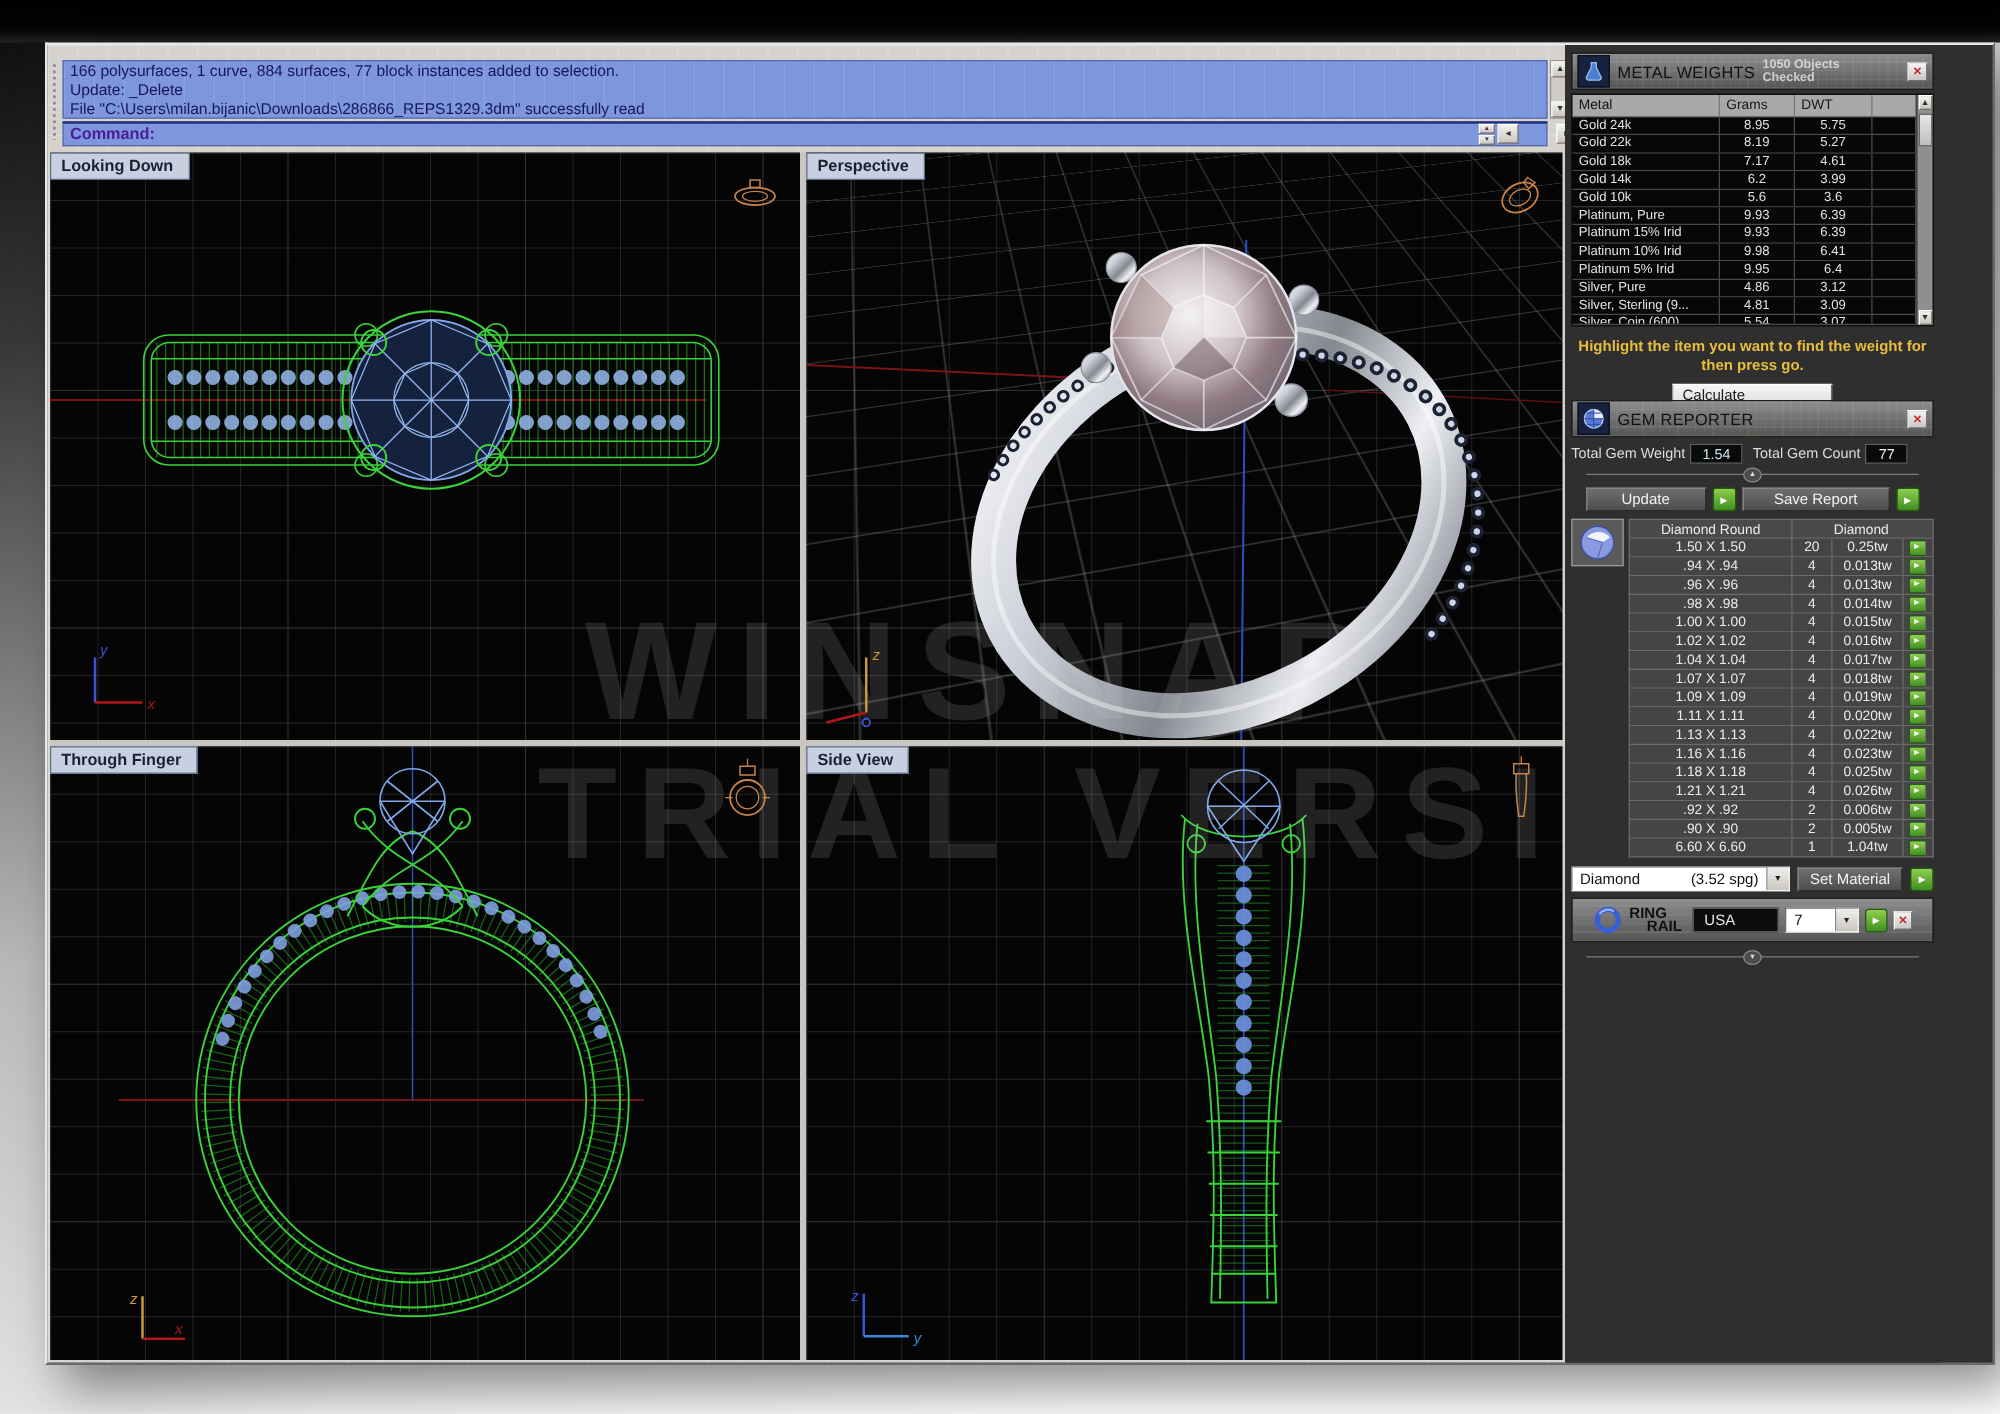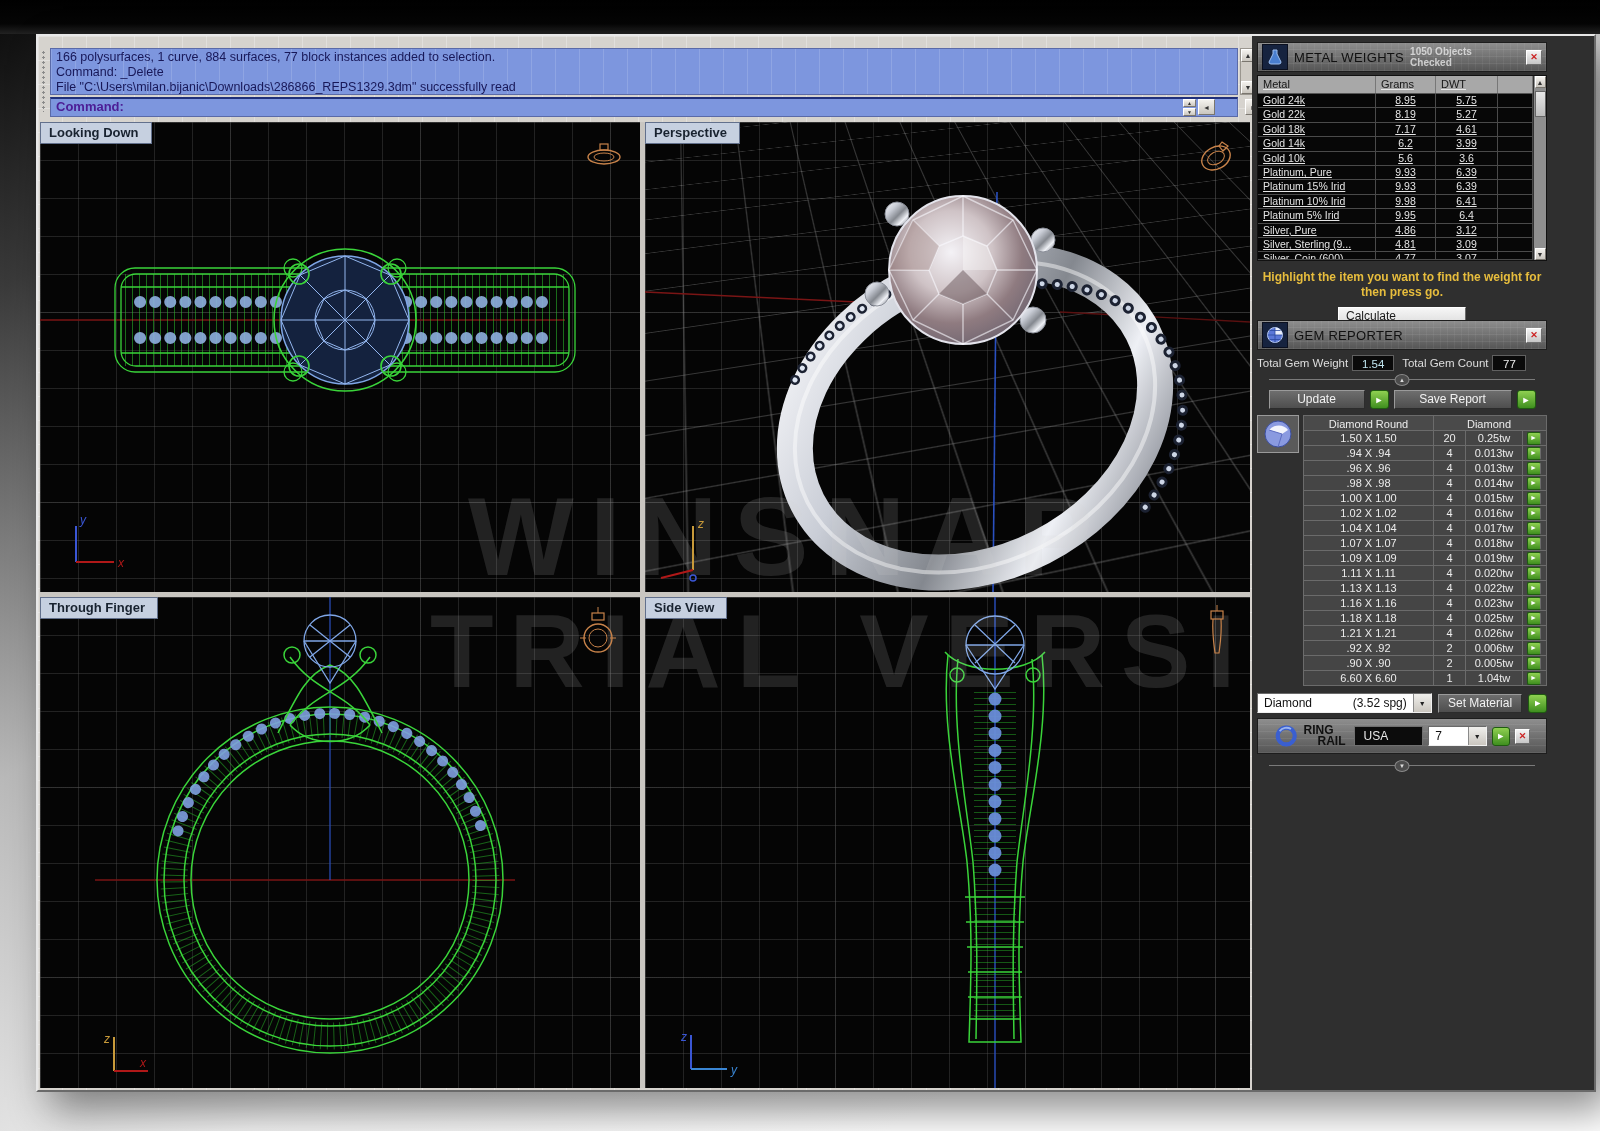--- a/index.html
+++ b/index.html
@@ -71,21 +71,21 @@
       linear-gradient(#8e8e8e,#555);
     border:1px solid #1d1d1d;box-sizing:border-box;}
   .p-title{font-size:13px;font-weight:normal;color:#101010;letter-spacing:.3px;}
   .p-status{font-size:10px;font-weight:bold;color:rgba(235,235,235,.78);line-height:11px;width:96px;}
   .icon-box{width:24px;height:24px;background:#16233f;border:1px solid #0a0f1e;display:flex;align-items:center;justify-content:center;}
   .x-btn{margin-left:auto;width:16px;height:15px;background:linear-gradient(#f4f4f4,#c6c6c6);
     border:1px solid;border-color:#fff #6f6f6f #6f6f6f #fff;color:#c22;font-size:9px;font-weight:bold;
     display:flex;align-items:center;justify-content:center;box-sizing:border-box;}
   
   .mw-table{position:relative;margin-top:3px;margin-right:0;border:1px solid #111;background:#050505;}
-  .mw-inner{margin-right:13px;text-decoration:underline;}
+  .mw-inner{margin-right:13px;}
   .mw-hrow{display:grid;grid-template-columns:118px 60px 62px 1fr;background:#a8a8a8;color:#161616;
     font-size:11px;height:17px;line-height:17px;border-bottom:1px solid #555;}
   .mw-hrow div{border-right:1px solid #777;padding-left:5px;box-sizing:border-box;}
   .mw-row{display:grid;grid-template-columns:118px 60px 62px 1fr;height:13.4px;line-height:13px;
     font-size:10.5px;color:#e3e3e3;background:#070707;border-bottom:1px solid #4a4a4a;}
   .mw-row div{border-right:1px solid #4a4a4a;padding-left:5px;box-sizing:border-box;overflow:hidden;white-space:nowrap;}
   .mw-row div.num{text-align:center;padding-left:0;}
   .mw-clip{height:7px;overflow:hidden;}
   .mw-scroll{position:absolute;right:0;top:0;bottom:0;width:13px;background:#8f8f8f;border-left:1px solid #333;
     display:flex;flex-direction:column;align-items:center;justify-content:space-between;box-sizing:border-box;}
@@ -141,21 +141,21 @@
 
 <div class="shade-top"></div>
 
 <div class="window">
 
   <div class="main">
     <div class="grip-v"></div>
 
     <div class="cmd-history">
       <div>166 polysurfaces, 1 curve, 884 surfaces, 77 block instances added to selection.</div>
-      <div>Command: _Delete</div>
+      <div>Update: _Delete</div>
       <div>File "C:\Users\milan.bijanic\Downloads\286866_REPS1329.3dm" successfully read</div>
     </div>
     <div class="cmd-vscroll">
       <div class="sb-btn">▲</div>
       <div class="sb-btn">▼</div>
     </div>
     <div class="cmd-prompt">
       <span>Command:</span>
     </div>
     <div class="cmd-hscroll">
@@ -453,21 +453,21 @@
                 <div></div>
               </div>
               <div class="mw-row">
                 <div>Silver, Sterling (9...</div>
                 <div class="num">4.81</div>
                 <div class="num">3.09</div>
                 <div></div>
               </div>
               <div class="mw-row mw-clip">
                 <div>Silver, Coin (600)</div>
-                <div class="num">4.77</div>
+                <div class="num">5.54</div>
                 <div class="num">3.07</div>
                 <div></div>
               </div>
             </div>
         </div>
         <div class="mw-scroll">
           <div class="sb-btn" style="width:11px;height:12px;">▲</div>
           <div class="mw-thumb" style="position:absolute;top:14px;left:1px;"></div>
           <div class="sb-btn" style="width:11px;height:12px;">▼</div>
         </div>

